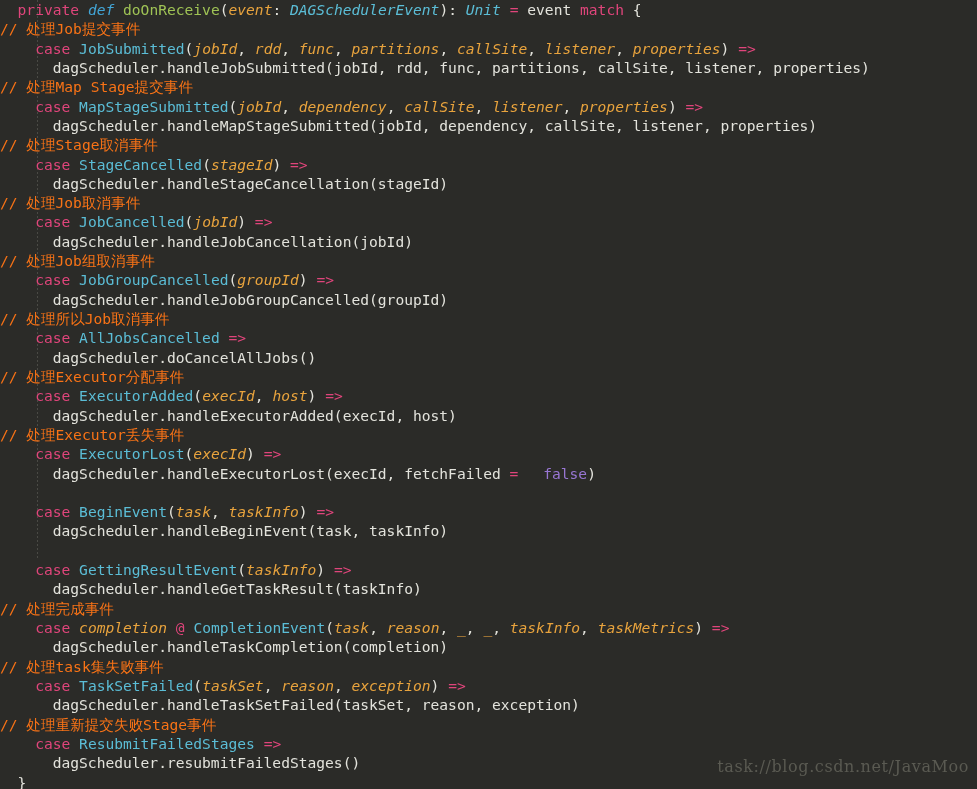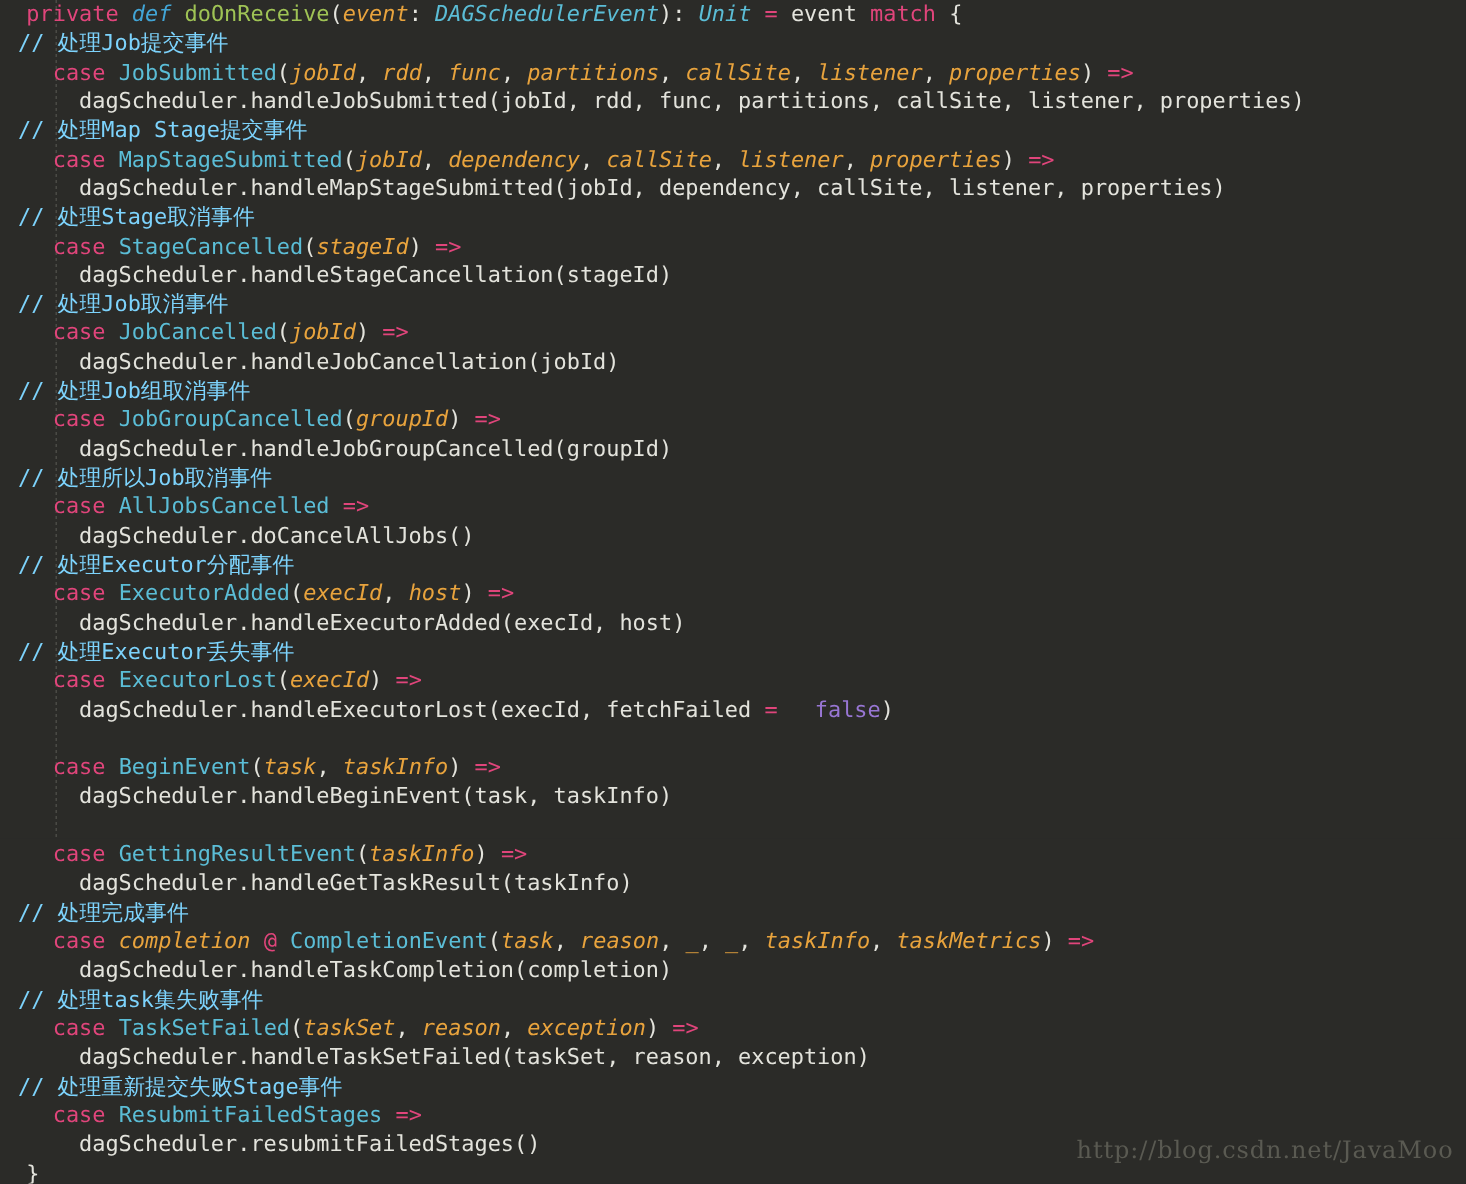--- a/index.html
+++ b/index.html
@@ -55,35 +55,35 @@
 
   
   .kw   { color: #e0457b; }                 
   .kwi  { color: #42a5d6; font-style: italic; } 
   .fn   { color: #9fc355; }                 
   .typ  { color: #5bbdd6; }                 
   .typi { color: #5bbdd6; font-style: italic; } 
   .par  { color: #e8a33d; font-style: italic; } 
   .txt  { color: #e3e3dc; }                 
   .num  { color: #9876d3; margin-left: 16px; }                 
-  .cmt  { color: #7dd3fc; padding-left: 12px; }                 
+  .cmt  { color: #f97316; }                 
   .pun  { color: #e3e3dc; }                 
 
   #watermark {
     position: absolute;
     right: 8px;
     top: 757px;
     font-family: "DejaVu Serif", serif;
     font-size: 16px;
     color: #5a5a52;
     letter-spacing: 0.6px;
     z-index: 3;
     white-space: pre;
   }
 </style>
 </head>
 <body>
 
 <div id="editor">
   <div class="guide g1"></div>
   <div id="code"><div class="line"><span class="pun">  </span><span class="kw">private</span><span class="pun"> </span><span class="kwi">def</span><span class="pun"> </span><span class="fn">doOnReceive</span><span class="pun">(</span><span class="par">event</span><span class="pun">: </span><span class="typi">DAGSchedulerEvent</span><span class="pun">): </span><span class="typi">Unit</span><span class="pun"> </span><span class="kw">=</span><span class="pun"> </span><span class="txt">event</span><span class="pun"> </span><span class="kw">match</span><span class="pun"> {</span></div><div class="line"><span class="cmt">// 处理Job提交事件</span></div><div class="line"><span class="pun">    </span><span class="kw">case</span><span class="pun"> </span><span class="typ">JobSubmitted</span><span class="pun">(</span><span class="par">jobId</span><span class="pun">, </span><span class="par">rdd</span><span class="pun">, </span><span class="par">func</span><span class="pun">, </span><span class="par">partitions</span><span class="pun">, </span><span class="par">callSite</span><span class="pun">, </span><span class="par">listener</span><span class="pun">, </span><span class="par">properties</span><span class="pun">) </span><span class="kw">=&gt;</span></div><div class="line"><span class="txt">      dagScheduler.handleJobSubmitted(jobId, rdd, func, partitions, callSite, listener, properties)</span></div><div class="line"><span class="cmt">// 处理Map Stage提交事件</span></div><div class="line"><span class="pun">    </span><span class="kw">case</span><span class="pun"> </span><span class="typ">MapStageSubmitted</span><span class="pun">(</span><span class="par">jobId</span><span class="pun">, </span><span class="par">dependency</span><span class="pun">, </span><span class="par">callSite</span><span class="pun">, </span><span class="par">listener</span><span class="pun">, </span><span class="par">properties</span><span class="pun">) </span><span class="kw">=&gt;</span></div><div class="line"><span class="txt">      dagScheduler.handleMapStageSubmitted(jobId, dependency, callSite, listener, properties)</span></div><div class="line"><span class="cmt">// 处理Stage取消事件</span></div><div class="line"><span class="pun">    </span><span class="kw">case</span><span class="pun"> </span><span class="typ">StageCancelled</span><span class="pun">(</span><span class="par">stageId</span><span class="pun">) </span><span class="kw">=&gt;</span></div><div class="line"><span class="txt">      dagScheduler.handleStageCancellation(stageId)</span></div><div class="line"><span class="cmt">// 处理Job取消事件</span></div><div class="line"><span class="pun">    </span><span class="kw">case</span><span class="pun"> </span><span class="typ">JobCancelled</span><span class="pun">(</span><span class="par">jobId</span><span class="pun">) </span><span class="kw">=&gt;</span></div><div class="line"><span class="txt">      dagScheduler.handleJobCancellation(jobId)</span></div><div class="line"><span class="cmt">// 处理Job组取消事件</span></div><div class="line"><span class="pun">    </span><span class="kw">case</span><span class="pun"> </span><span class="typ">JobGroupCancelled</span><span class="pun">(</span><span class="par">groupId</span><span class="pun">) </span><span class="kw">=&gt;</span></div><div class="line"><span class="txt">      dagScheduler.handleJobGroupCancelled(groupId)</span></div><div class="line"><span class="cmt">// 处理所以Job取消事件</span></div><div class="line"><span class="pun">    </span><span class="kw">case</span><span class="pun"> </span><span class="typ">AllJobsCancelled</span><span class="pun"> </span><span class="kw">=&gt;</span></div><div class="line"><span class="txt">      dagScheduler.doCancelAllJobs()</span></div><div class="line"><span class="cmt">// 处理Executor分配事件</span></div><div class="line"><span class="pun">    </span><span class="kw">case</span><span class="pun"> </span><span class="typ">ExecutorAdded</span><span class="pun">(</span><span class="par">execId</span><span class="pun">, </span><span class="par">host</span><span class="pun">) </span><span class="kw">=&gt;</span></div><div class="line"><span class="txt">      dagScheduler.handleExecutorAdded(execId, host)</span></div><div class="line"><span class="cmt">// 处理Executor丢失事件</span></div><div class="line"><span class="pun">    </span><span class="kw">case</span><span class="pun"> </span><span class="typ">ExecutorLost</span><span class="pun">(</span><span class="par">execId</span><span class="pun">) </span><span class="kw">=&gt;</span></div><div class="line"><span class="txt">      dagScheduler.handleExecutorLost(execId, fetchFailed </span><span class="kw">=</span><span class="txt"> </span><span class="num">false</span><span class="txt">)</span></div><div class="line">&nbsp;</div><div class="line"><span class="pun">    </span><span class="kw">case</span><span class="pun"> </span><span class="typ">BeginEvent</span><span class="pun">(</span><span class="par">task</span><span class="pun">, </span><span class="par">taskInfo</span><span class="pun">) </span><span class="kw">=&gt;</span></div><div class="line"><span class="txt">      dagScheduler.handleBeginEvent(task, taskInfo)</span></div><div class="line">&nbsp;</div><div class="line"><span class="pun">    </span><span class="kw">case</span><span class="pun"> </span><span class="typ">GettingResultEvent</span><span class="pun">(</span><span class="par">taskInfo</span><span class="pun">) </span><span class="kw">=&gt;</span></div><div class="line"><span class="txt">      dagScheduler.handleGetTaskResult(taskInfo)</span></div><div class="line"><span class="cmt">// 处理完成事件</span></div><div class="line"><span class="pun">    </span><span class="kw">case</span><span class="pun"> </span><span class="par">completion</span><span class="pun"> </span><span class="kw">@</span><span class="pun"> </span><span class="typ">CompletionEvent</span><span class="pun">(</span><span class="par">task</span><span class="pun">, </span><span class="par">reason</span><span class="pun">, </span><span class="par">_</span><span class="pun">, </span><span class="par">_</span><span class="pun">, </span><span class="par">taskInfo</span><span class="pun">, </span><span class="par">taskMetrics</span><span class="pun">) </span><span class="kw">=&gt;</span></div><div class="line"><span class="txt">      dagScheduler.handleTaskCompletion(completion)</span></div><div class="line"><span class="cmt">// 处理task集失败事件</span></div><div class="line"><span class="pun">    </span><span class="kw">case</span><span class="pun"> </span><span class="typ">TaskSetFailed</span><span class="pun">(</span><span class="par">taskSet</span><span class="pun">, </span><span class="par">reason</span><span class="pun">, </span><span class="par">exception</span><span class="pun">) </span><span class="kw">=&gt;</span></div><div class="line"><span class="txt">      dagScheduler.handleTaskSetFailed(taskSet, reason, exception)</span></div><div class="line"><span class="cmt">// 处理重新提交失败Stage事件</span></div><div class="line"><span class="pun">    </span><span class="kw">case</span><span class="pun"> </span><span class="typ">ResubmitFailedStages</span><span class="pun"> </span><span class="kw">=&gt;</span></div><div class="line"><span class="txt">      dagScheduler.resubmitFailedStages()</span></div><div class="line"><span class="txt">  }</span></div></div>
-  <div id="watermark">http://blog.csdn.net/JavaMoo</div>
+  <div id="watermark">task://blog.csdn.net/JavaMoo</div>
 </div>
 
 </body></html>

